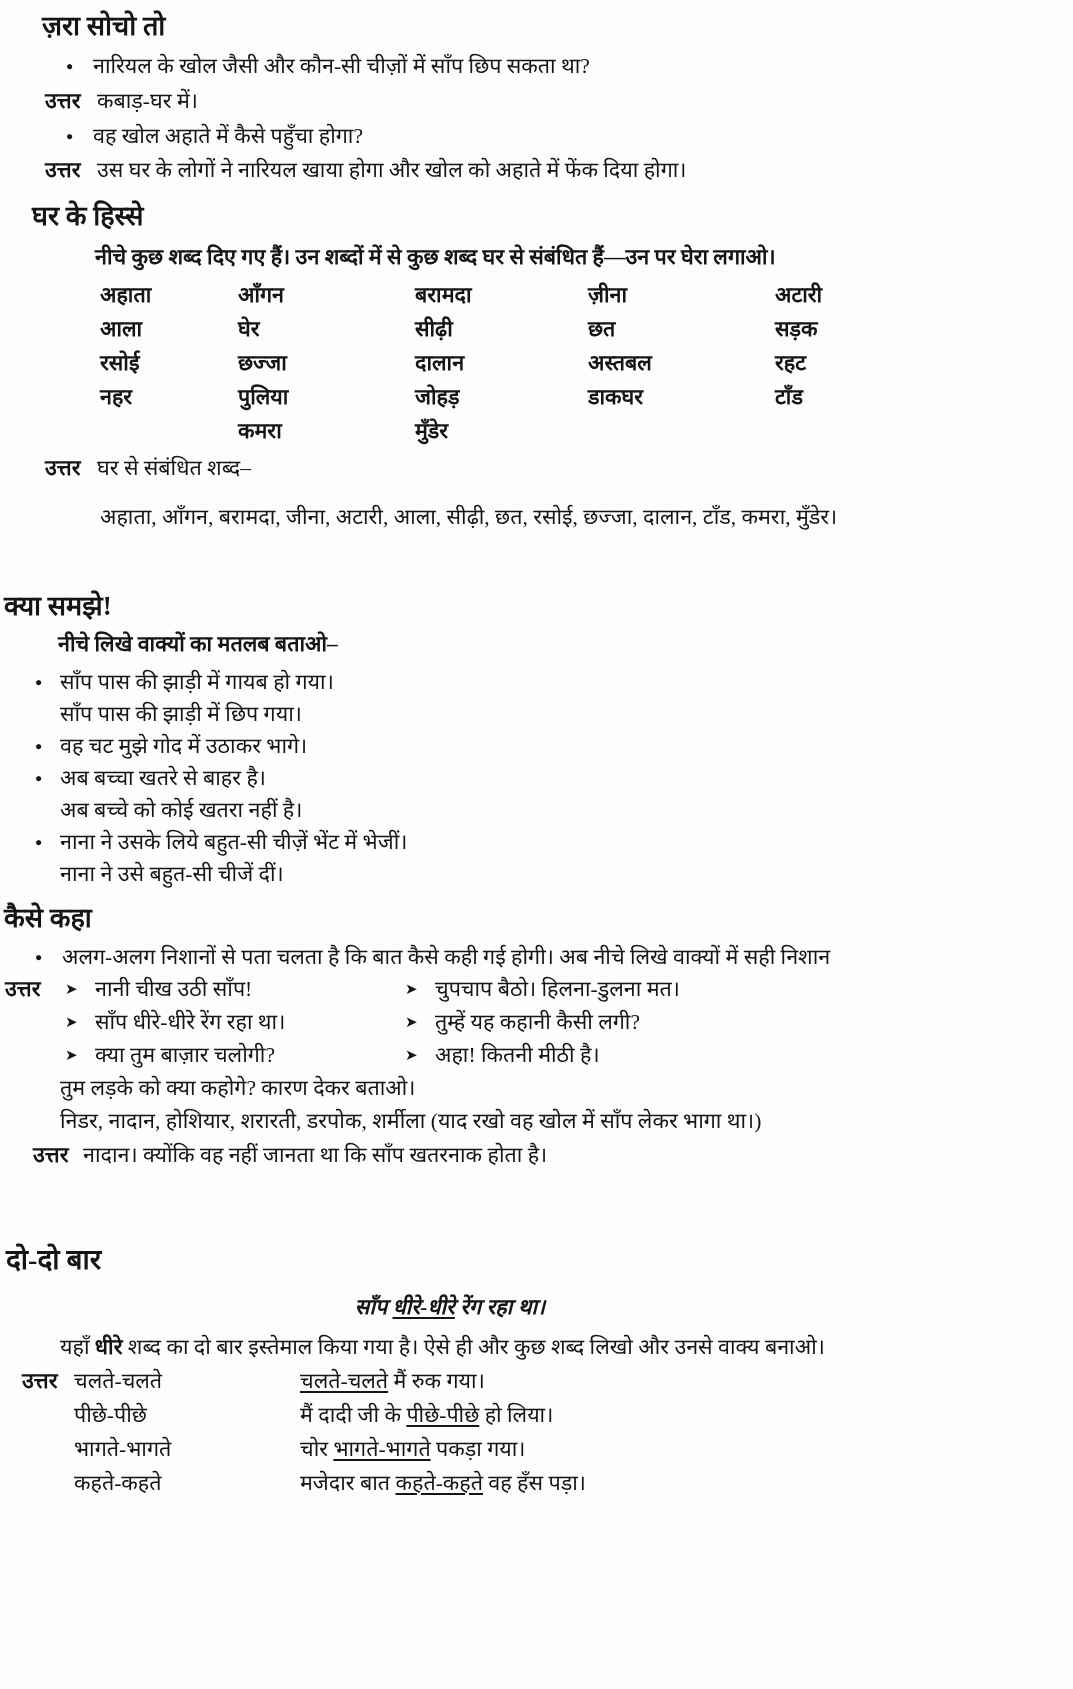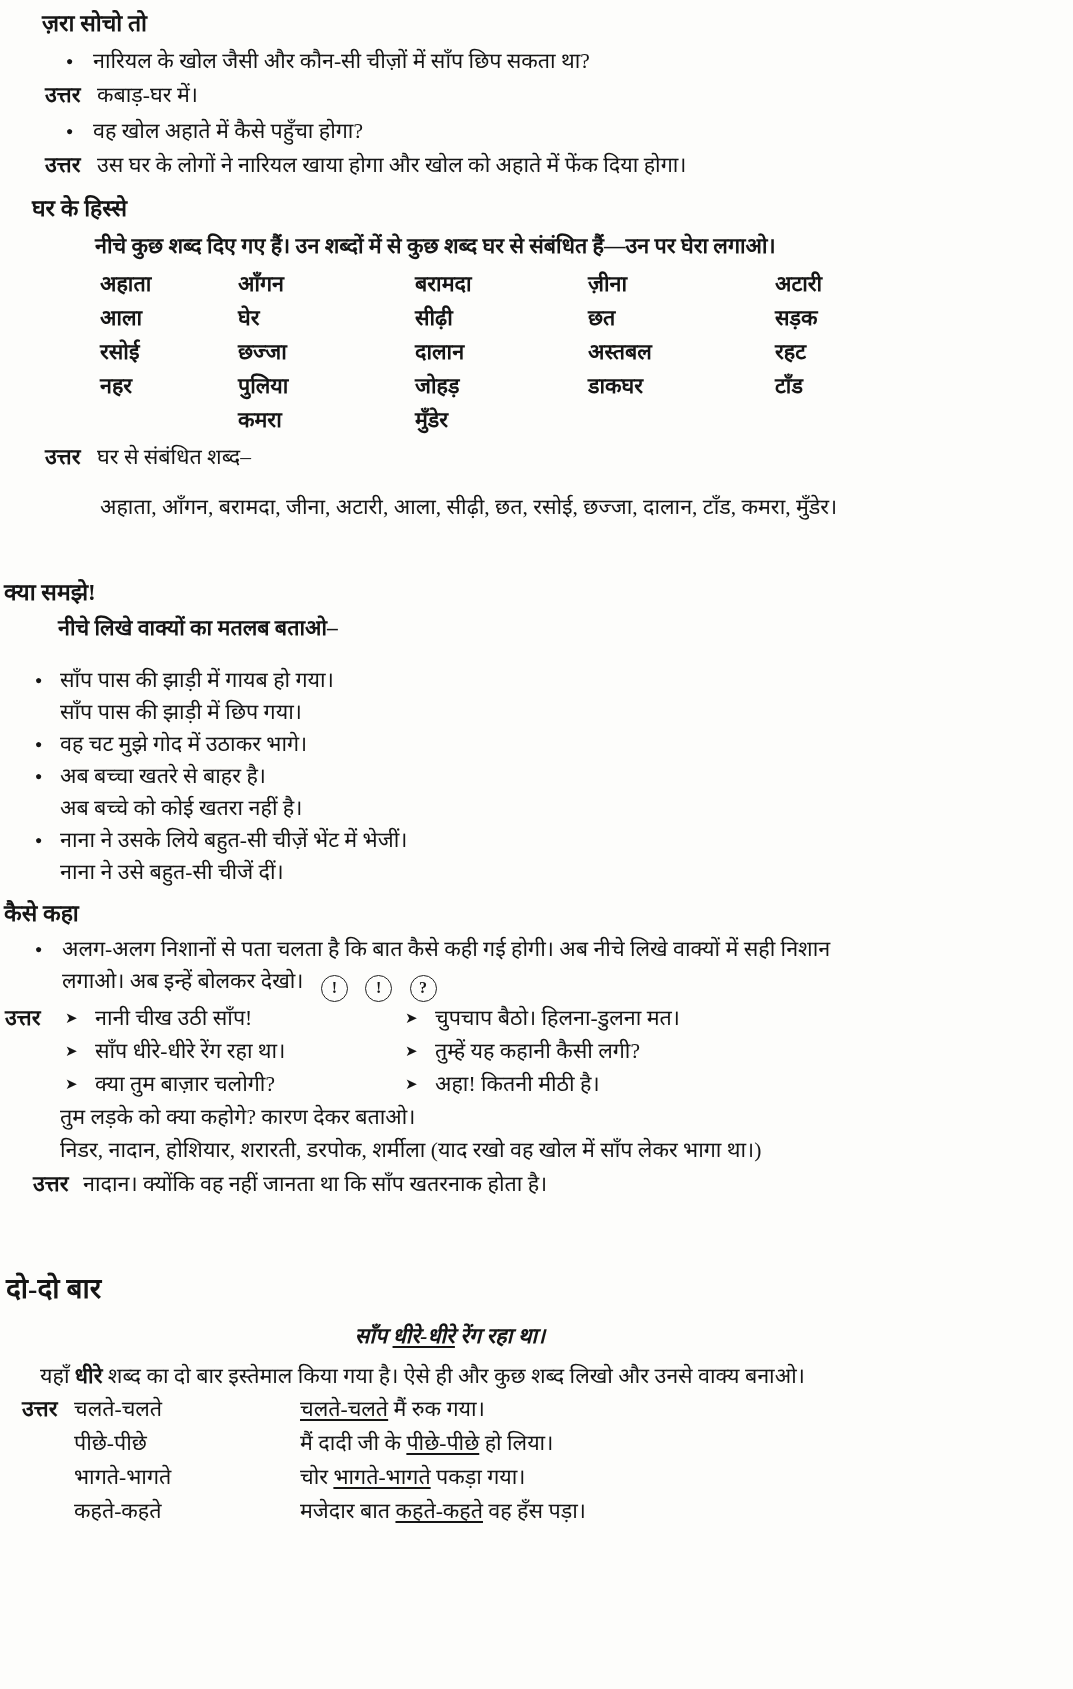--- a/index.html
+++ b/index.html
@@ -4,21 +4,21 @@
 <style>
   * { box-sizing: border-box; }
   html, body { margin: 0; padding: 0; background: #d8d8d8; }
   .page {
     width: 1073px; height: 1689px; margin: 0 auto; background: #fdfdfb;
     color: #151515; font-family: "Liberation Serif", "DejaVu Serif", serif;
     font-size: 21.5px; line-height: 1.5; position: relative; overflow: hidden;
     padding-top: 6px;
   }
   p, h2 { margin: 0; }
-  .h1 { font-weight: 700; font-size: 23px; line-height: 1.35; }
+  .h1 { font-weight: 700; font-size: 27px; line-height: 1.35; }
   .h-socho  { margin: 2px 0 6px 42px; }
   .h-ghar   { margin: 12px 0 6px 32px; }
   .h-samjhe { margin: 0 0 4px 4px; }
   .h-kaise  { margin: 10px 0 4px 4px; }
   .h-kahoge { margin: 8px 0 6px 30px; }
   .h-dodo   { margin: 0 0 4px 6px; font-size: 28px; }
 
   .row { display: flex; align-items: flex-start; }
   .bullet { display: inline-block; width: 27px; flex: 0 0 27px; font-size: 12px; line-height: 32px; }
   .q-row { margin-left: 66px; margin-top: 3px; }
@@ -30,21 +30,21 @@
   .ghar-instr { margin-left: 95px; font-weight: 700; margin-top: 2px; }
   .word-grid {
     display: grid; grid-template-columns: 138px 177px 173px 187px 1fr;
     margin: 5px 18px 4px 100px; line-height: 34px; font-weight: 700;
   }
   .ghar-answer-words { margin-left: 100px; margin-top: 17px; }
 
   .spacer-a { height: 54px; }
   .spacer-b { height: 70px; }
 
-  .samjhe-instr { margin-left: 58px; font-weight: 700; margin-bottom: 20px; }
+  .samjhe-instr { margin-left: 58px; font-weight: 700; margin-bottom: 6px; }
   .s-row { margin-left: 35px; line-height: 32px; }
   .s-row .bullet { flex: 0 0 25px; width: 25px; }
   .m-line { margin-left: 60px; line-height: 32px; }
 
   .k-instr { display: flex; margin-left: 35px; margin-top: 4px; }
   .k-instr .instr-body { max-width: 870px; }
   .mark-circle {
     display: inline-flex; align-items: center; justify-content: center;
     width: 27px; height: 27px; border: 1.6px solid #222; border-radius: 50%;
     font-size: 16px; line-height: 1; margin-left: 12px; vertical-align: -5px;
@@ -54,21 +54,21 @@
   .k-label { flex: 0 0 60px; font-weight: 700; }
   .arrow { flex: 0 0 30px; font-size: 15px; line-height: 33px; }
   .k-left { flex: 0 0 310px; }
   .k-right { flex: 1; }
 
   .kahoge-line { margin-left: 60px; line-height: 33px; }
   .kahoge-ans { margin-left: 33px; margin-top: 1px; }
   .kahoge-ans .ans-label { flex: 0 0 50px; }
 
   .dodo-example { width: 900px; text-align: center; font-style: italic; font-weight: 700; margin-top: 12px; }
-  .dodo-instr { margin-left: 40px; margin-top: 8px; }
+  .dodo-instr { margin-left: 60px; margin-top: 8px; }
   .d-row { display: flex; margin-left: 22px; line-height: 34px; }
   .d-label { flex: 0 0 52px; font-weight: 700; }
   .d-word { flex: 0 0 226px; }
   .u { text-decoration: underline; text-underline-offset: 3px; }
 </style>
 </head>
 <body>
 
 <div class="page">
 
@@ -158,26 +158,20 @@
     </div>
     <p class="m-line">नाना ने उसे बहुत-सी चीजें दीं।</p>
   </div>
 
   <div>
     <h2 class="h1 h-kaise">कैसे कहा</h2>
     <div class="k-instr">
       <span class="bullet">●</span>
       <div class="instr-body">
         <p>अलग-अलग निशानों से पता चलता है कि बात कैसे कही गई होगी। अब नीचे लिखे वाक्यों में सही निशान</p>
-        <p>
-          <span>लगाओ। अब इन्हें बोलकर देखो।</span>
-          <span class="mark-circle">!</span>
-          <span class="mark-circle">!</span>
-          <span class="mark-circle">?</span>
-        </p>
       </div>
     </div>
 
     <div class="k-row">
       <span class="k-label">उत्तर</span>
       <span class="arrow">➤</span>
       <span class="k-left">नानी चीख उठी साँप!</span>
       <span class="arrow">➤</span>
       <span class="k-right">चुपचाप बैठो। हिलना-डुलना मत।</span>
     </div>

